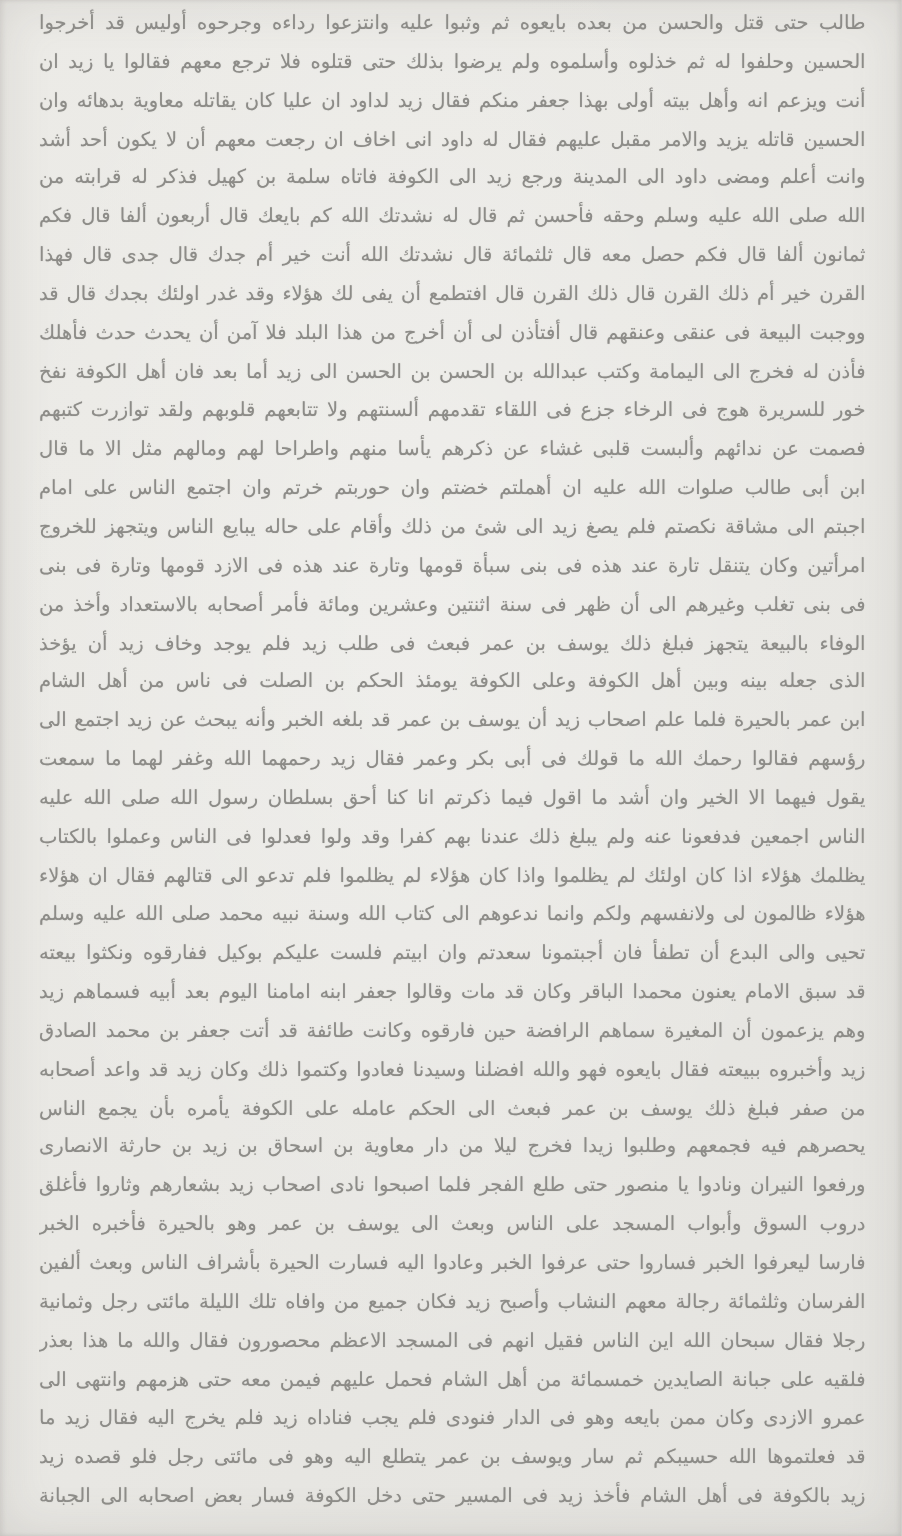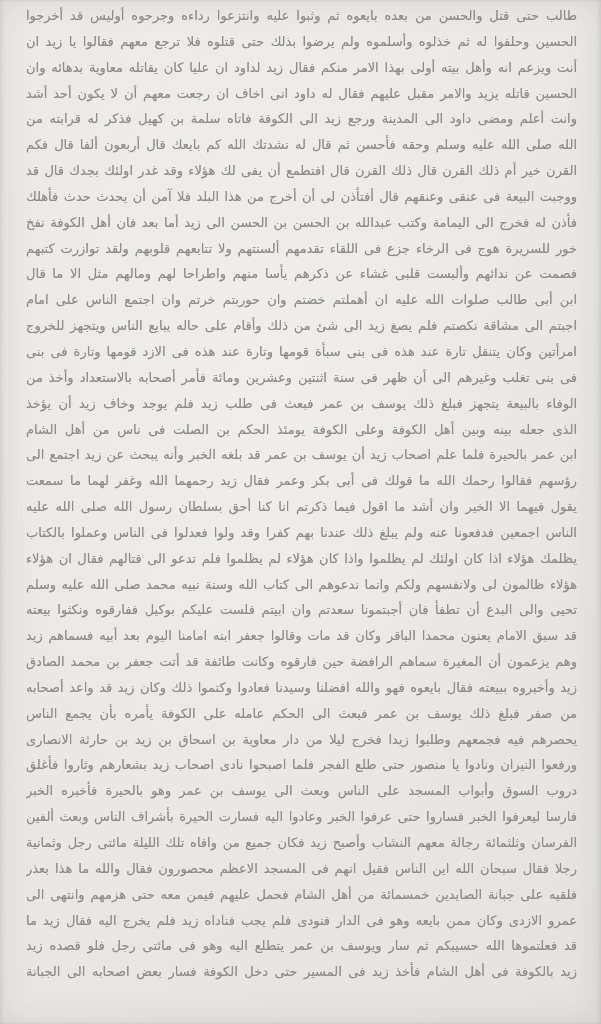--- a/index.html
+++ b/index.html
@@ -41,24 +41,25 @@
     word-spacing: 1px;
   }
 </style>
 </head>
 <body>
 
 <div class="page">
   <div class="textblock">
       <div class="line">طالب حتى قتل والحسن من بعده بايعوه ثم وثبوا عليه وانتزعوا رداءه وجرحوه أوليس قد أخرجوا جدك</div>
       <div class="line">الحسين وحلفوا له ثم خذلوه وأسلموه ولم يرضوا بذلك حتى قتلوه فلا ترجع معهم فقالوا يا زيد ان هذا لا يريد أن تظهر</div>
-      <div class="line">أنت ويزعم انه وأهل بيته أولى بهذا الامر منكم فقال زيد لداود ان عليا كان يقاتله معاوية بدهائه وان</div>
+      <div class="line">أنت ويزعم انه وأهل بيته أولى بهذا جعفر منكم فقال زيد لداود ان عليا كان يقاتله معاوية بدهائه وان</div>
       <div class="line">الحسين قاتله يزيد والامر مقبل عليهم فقال له داود انى اخاف ان رجعت معهم أن لا يكون أحد أشد عليك منهم</div>
       <div class="line">وانت أعلم ومضى داود الى المدينة ورجع زيد الى الكوفة فاتاه سلمة بن كهيل فذكر له قرابته من رسول</div>
       <div class="line">الله صلى الله عليه وسلم وحقه فأحسن ثم قال له نشدتك الله كم بايعك قال أربعون ألفا قال فكم بايع جدك قال</div>
+      <div class="line">ثمانون ألفا قال فكم حصل معه قال ثلثمائة قال نشدتك الله أنت خير أم جدك قال جدى قال فهذا</div>
       <div class="line">القرن خير أم ذلك القرن قال ذلك القرن قال افتطمع أن يفى لك هؤلاء وقد غدر اولئك بجدك قال قد بايعونى</div>
       <div class="line">ووجبت البيعة فى عنقى وعنقهم قال أفتأذن لى أن أخرج من هذا البلد فلا آمن أن يحدث حدث فأهلك نفسى</div>
       <div class="line">فأذن له فخرج الى اليمامة وكتب عبدالله بن الحسن بن الحسن الى زيد أما بعد فان أهل الكوفة نفخ العلانية</div>
       <div class="line">خور للسريرة هوج فى الرخاء جزع فى اللقاء تقدمهم ألسنتهم ولا تتابعهم قلوبهم ولقد توازرت كتبهم الى بدعوتهم</div>
       <div class="line">فصمت عن ندائهم وألبست قلبى غشاء عن ذكرهم يأسا منهم واطراحا لهم ومالهم مثل الا ما قال على</div>
       <div class="line">ابن أبى طالب صلوات الله عليه ان أهملتم خضتم وان حوربتم خرتم وان اجتمع الناس على امام طعنتم وان</div>
       <div class="line">اجبتم الى مشاقة نكصتم فلم يصغ زيد الى شئ من ذلك وأقام على حاله يبايع الناس ويتجهز للخروج وتزوج بالكوفة</div>
       <div class="line">امرأتين وكان يتنقل تارة عند هذه فى بنى سبأة قومها وتارة عند هذه فى الازد قومها وتارة فى بنى عبس وتارة</div>
       <div class="line">فى بنى تغلب وغيرهم الى أن ظهر فى سنة اثنتين وعشرين ومائة فأمر أصحابه بالاستعداد وأخذ من كان يريد</div>
       <div class="line">الوفاء بالبيعة يتجهز فبلغ ذلك يوسف بن عمر فبعث فى طلب زيد فلم يوجد وخاف زيد أن يؤخذ فتعجل قبل الاجل</div>

